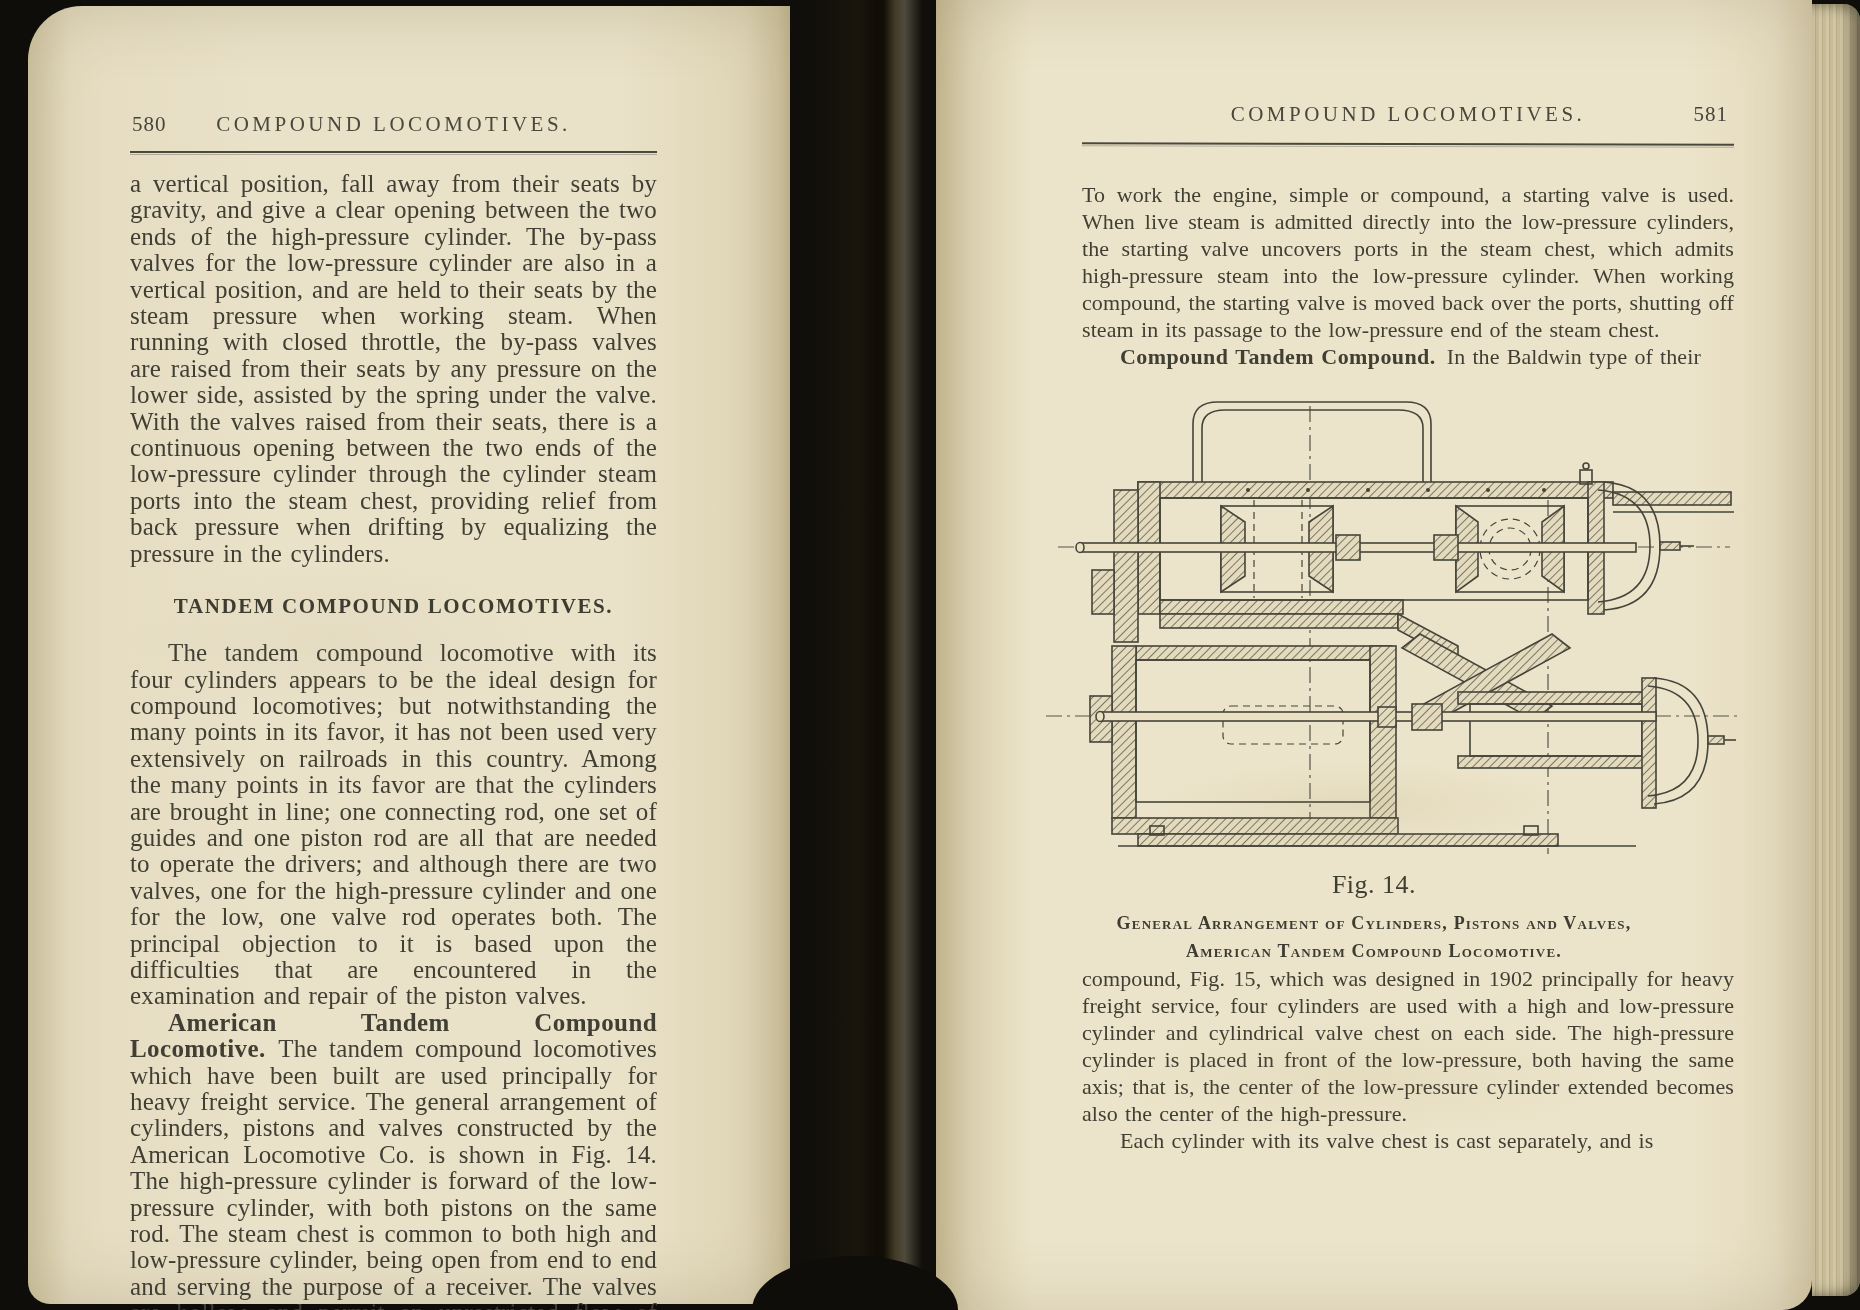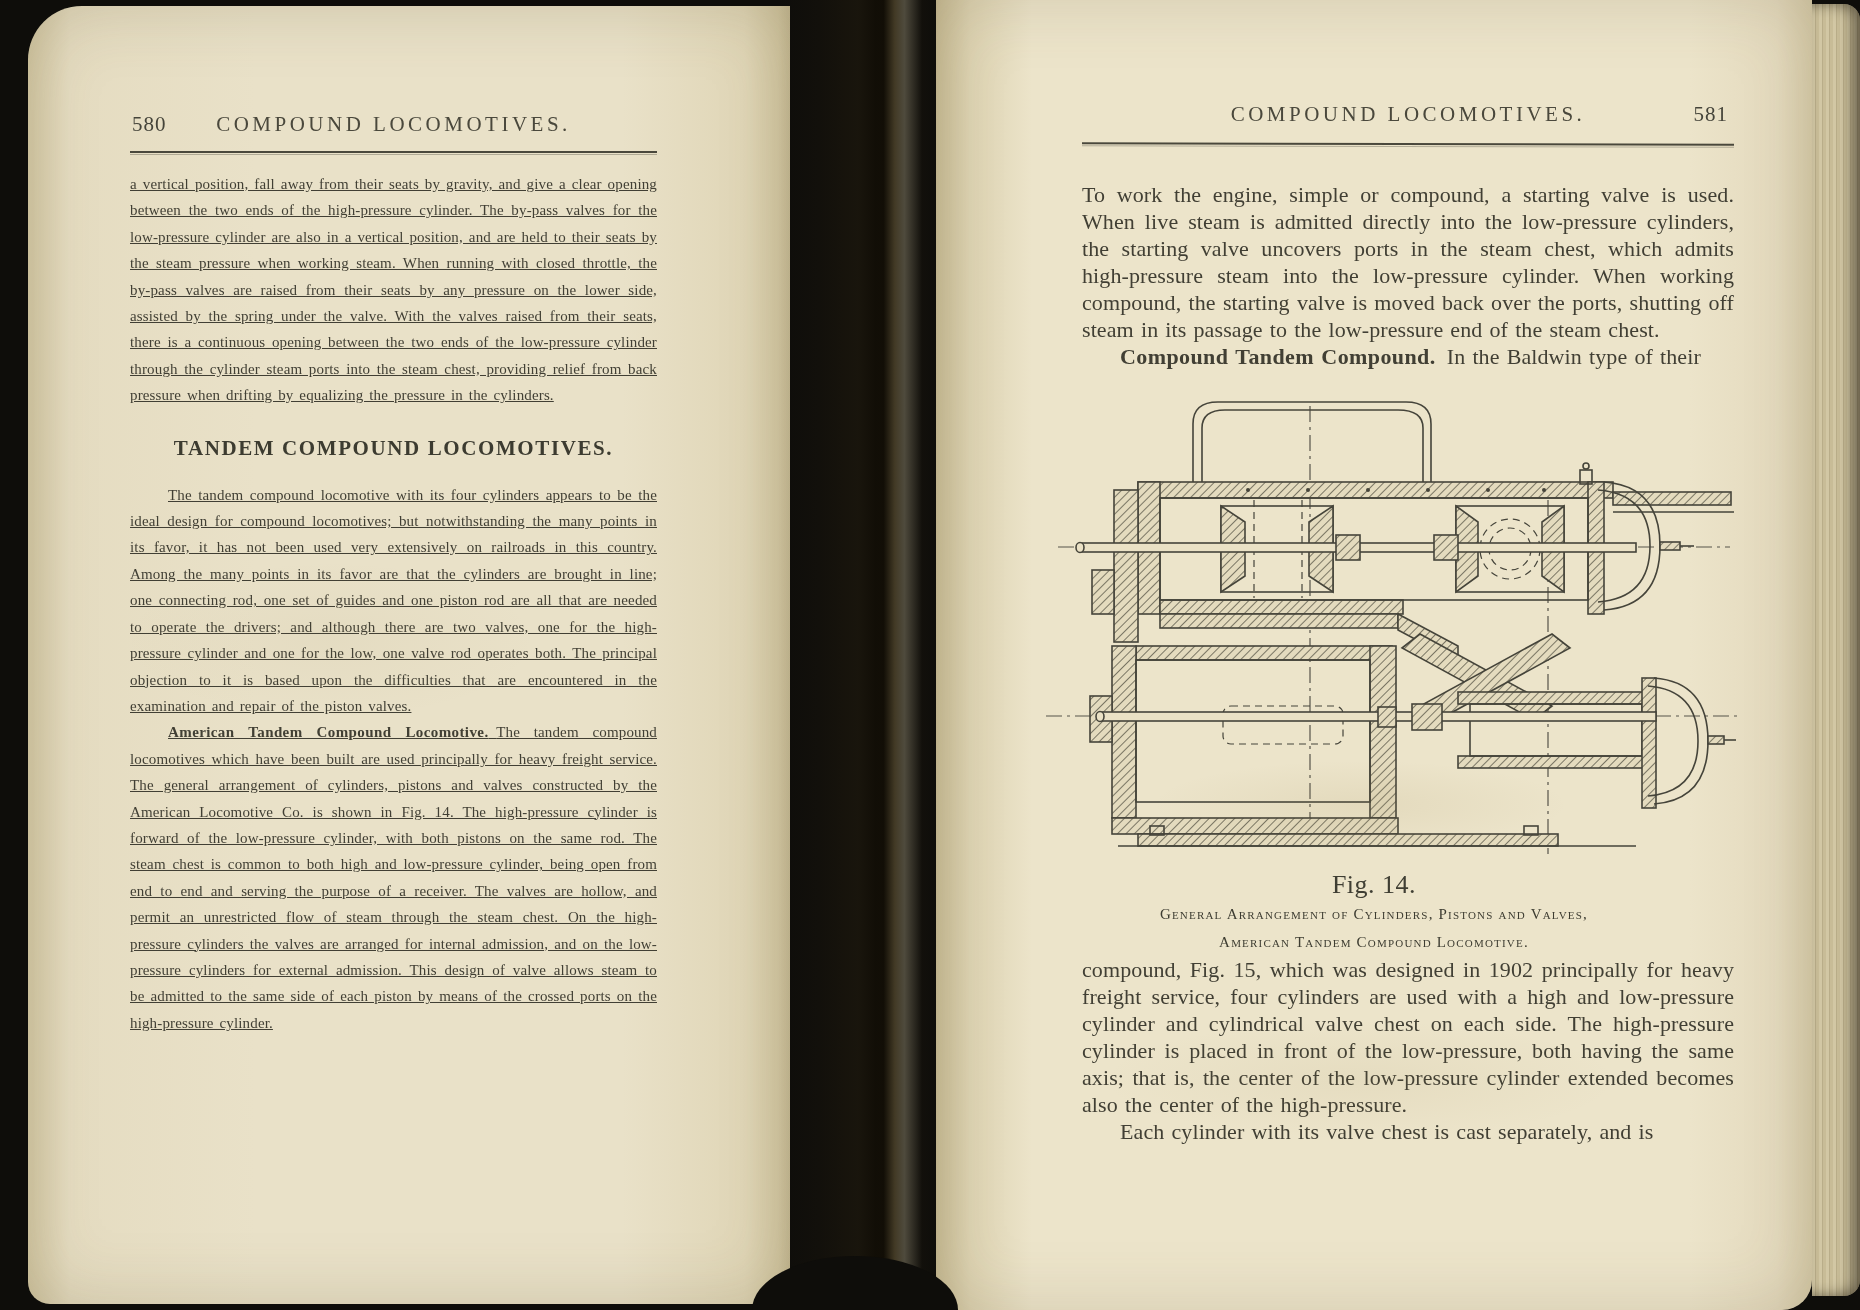--- a/index.html
+++ b/index.html
@@ -50,38 +50,38 @@
   .page-header{position:relative;height:30px;}
   .page-number{position:absolute;top:0;font-size:21px;letter-spacing:1px;color:#45443a;}
   .running-title{text-align:center;font-size:21px;letter-spacing:3.5px;color:#4a483c;}
   .header-rule{margin-top:9px;border-top:2.5px solid #4a483c;border-bottom:1px solid rgba(74,72,60,.35);height:1px;}
   p.body-par{margin:0;text-align:justify;}
   .indent{text-indent:38px;}
   .lead{font-weight:bold;letter-spacing:.4px;}
 
   
   .page-left .col{margin:106px 0 0 102px;width:527px;}
-  .page-left p.body-par{font-size:15px;line-height:26.4px;word-spacing:2px;letter-spacing:.15px;text-decoration:underline;}
+  .page-left p.body-par{font-size:25px;line-height:26.4px;word-spacing:2px;letter-spacing:.15px;}
   .page-left .par-1{margin-top:16px;}
   .section-heading{margin:27px 0 21px;text-align:center;font-size:21px;font-weight:bold;
                    letter-spacing:1.6px;color:#3c3b30;}
 
   
   .page-right .col{margin:102px 0 0 146px;width:652px;}
   .page-right p.body-par{font-size:22px;line-height:27px;word-spacing:1.5px;letter-spacing:.1px;}
   .page-right .header-rule{margin-top:11px;transform:rotate(.15deg);}
   .page-right .par-1{margin-top:34px;}
   .par-baldwin{margin-top:1px;}
 
   
   .figure-wrap{margin:24px 0 0 -94px;width:772px;text-align:center;}
   .figure-wrap svg{display:block;}
   .fig-number{margin-top:6px;font-size:26px;color:#3f3e33;letter-spacing:.5px;}
-  .fig-caption{font-size:15px;line-height:28px;font-variant:small-caps;
-               letter-spacing:1.2px;color:#3d3c31;}
+  .fig-caption{margin-top:9px;font-size:18px;line-height:28px;font-variant:small-caps;
+               letter-spacing:1.2px;color:#3d3c31;font-weight:bold;}
   .par-after-fig{margin-top:22px;}
 
   
   .stain{position:absolute;pointer-events:none;border-radius:50%;}
   .stain.s1{left:1150px;top:760px;width:420px;height:90px;background:radial-gradient(ellipse at center,rgba(150,128,72,.10),rgba(150,128,72,0) 70%);}
   .stain.s2{left:1100px;top:1020px;width:520px;height:120px;background:radial-gradient(ellipse at center,rgba(150,128,72,.08),rgba(150,128,72,0) 70%);}
   .stain.s3{left:120px;top:560px;width:420px;height:160px;background:radial-gradient(ellipse at center,rgba(140,120,70,.05),rgba(140,120,70,0) 70%);}
 </style>
 </head>
 <body>

